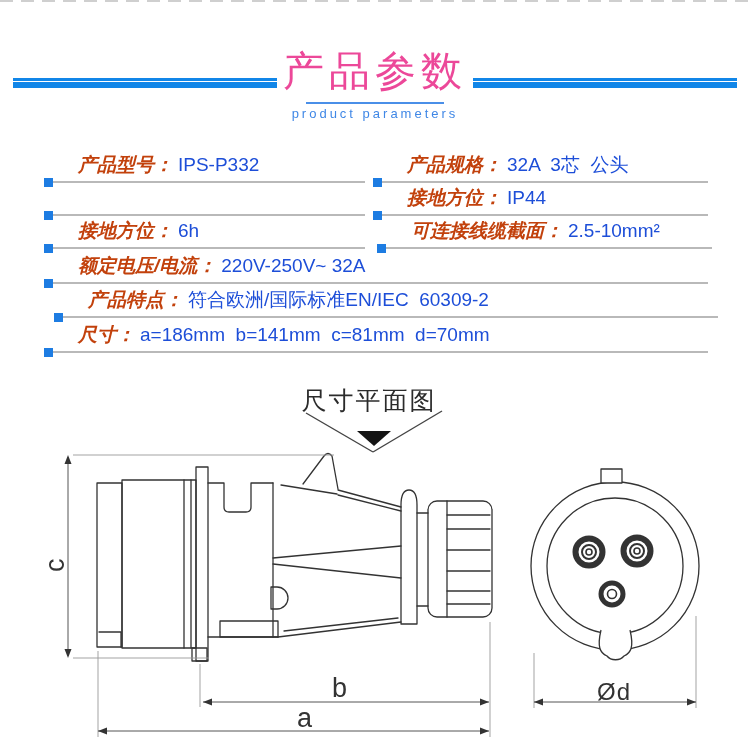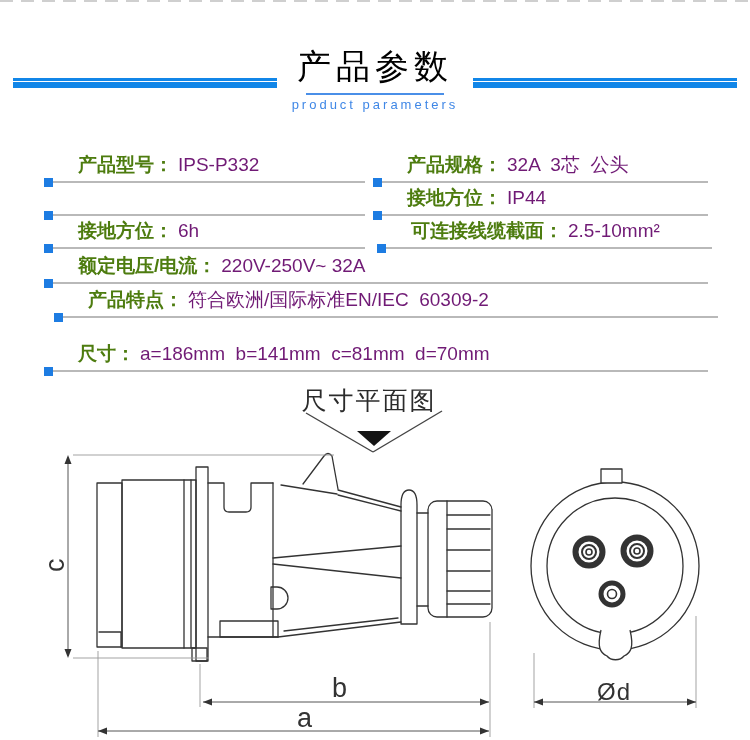--- a/index.html
+++ b/index.html
@@ -6,30 +6,30 @@
   .page{position:relative;width:750px;height:740px;background:#fff;overflow:hidden;
         font-family:"Liberation Sans","DejaVu Sans",sans-serif;}
   .top-dashed{position:absolute;left:0;top:0;width:750px;height:2px;
         background:repeating-linear-gradient(90deg,#cfcfcf 0 13px,transparent 13px 21px);}
   
   .bar{position:absolute;top:78px;width:264px;height:10px;
         background:linear-gradient(180deg,#1186e8 0 2.5px,#ffffff 2.5px 4px,#1186e8 4px 10px);}
   .bar-left{left:13px;}
   .bar-right{left:473px;}
   .title-block{position:absolute;left:0;right:0;top:44px;text-align:center;}
-  .title-block h1{margin:0;font-size:34px;font-weight:300;color:#000000;letter-spacing:5px;}
+  .title-block h1{margin:0;font-size:41px;font-weight:300;color:#ec4899;letter-spacing:5px;}
   .title-underline{display:block;width:138px;height:2px;background:#4a8fe8;margin:3px auto 2px auto;}
   .subtitle{font-size:13px;color:#3f87e6;letter-spacing:3px;}
   
   .spec-item{position:absolute;height:28px;}
   .spec-rule{position:absolute;left:0;right:0;bottom:0;height:2px;background:#b9b9b9;}
   .sq{position:absolute;left:0;top:-3px;width:9px;height:9px;background:#1d7ce2;}
   .spec-text{position:absolute;left:34px;bottom:5px;font-size:19px;white-space:pre;}
-  .spec-label{font-weight:bold;color:#4d7c0f;}
-  .spec-value{color:#701a75;margin-left:5px;}
+  .spec-label{font-weight:bold;color:#c2410c;font-style:italic;}
+  .spec-value{color:#1d4ed8;margin-left:5px;}
   
   .callout-label{position:absolute;left:0;top:384px;width:738px;text-align:center;
         font-size:25px;color:#2b2b2b;letter-spacing:2px;}
   svg.drawing{position:absolute;left:0;top:0;}
   svg text{font-family:"Liberation Sans","DejaVu Sans",sans-serif;fill:#333;}
 </style>
 </head>
 <body>
 
 <div class="page">
@@ -85,21 +85,21 @@
     <div class="spec-rule">
         <i class="sq"></i>
       </div>
   </div>
   <div class="spec-item" style="left:54px;top:290px;width:664px;">
     <div class="spec-text"><span class="spec-label">产品特点：</span><span class="spec-value">符合欧洲/国际标准EN/IEC  60309-2</span></div>
     <div class="spec-rule">
         <i class="sq"></i>
       </div>
   </div>
-  <div class="spec-item" style="left:44px;top:344px;width:664px;text-align:right;">
+  <div class="spec-item" style="left:44px;top:325px;width:664px;text-align:right;">
     <div class="spec-text"><span class="spec-label">尺寸：</span><span class="spec-value">a=186mm  b=141mm  c=81mm  d=70mm</span></div>
     <div class="spec-rule">
         <i class="sq"></i>
       </div>
   </div>
 
   <div class="callout-label">尺寸平面图</div>
 
   <svg class="drawing" width="750" height="740" viewBox="0 0 750 740">
 

